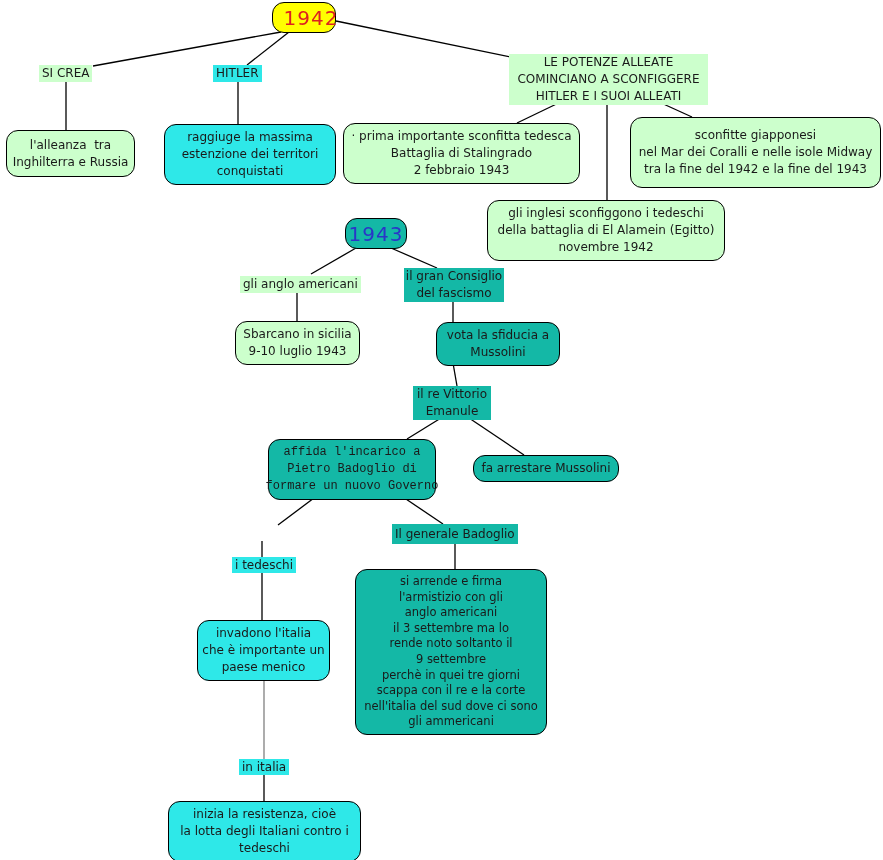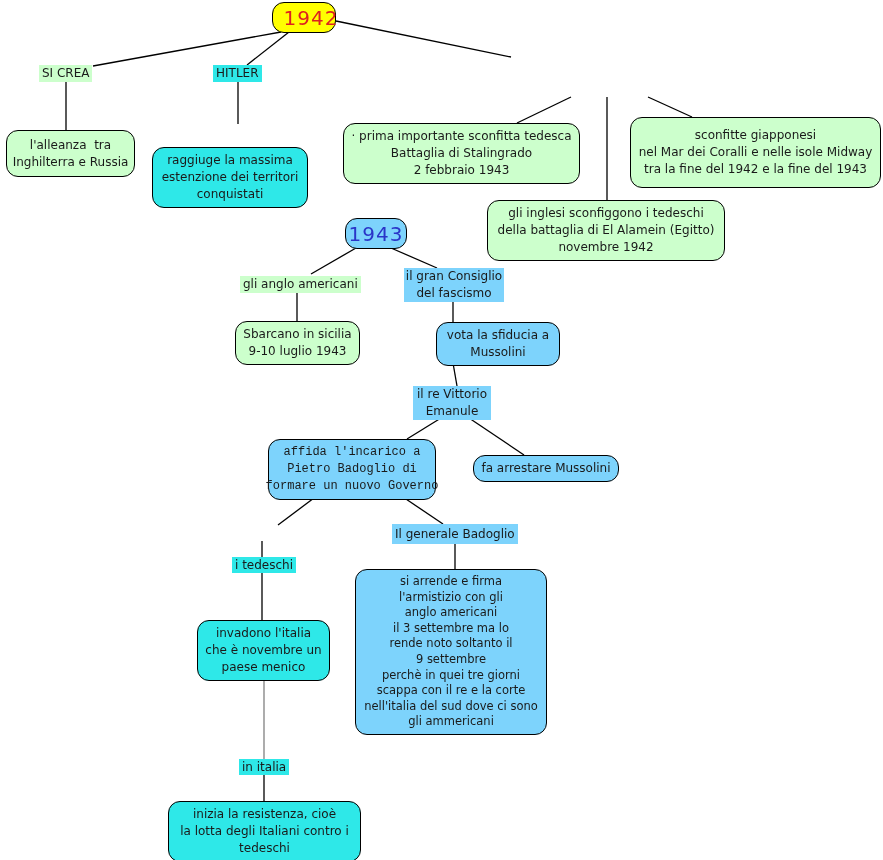--- a/index.html
+++ b/index.html
@@ -46,21 +46,21 @@
     font-size: 20px;
     line-height: 24px;
     letter-spacing: 1px;
   }
   .small {
     font-size: 11.5px;
     line-height: 15.6px;
   }
   .bg-green  { background: #ccffcc; }
   .bg-cyan   { background: #2ee8e8; }
-  .bg-yellow { background: #7dd3fc; }
+  .bg-yellow { background: #14b8a6; }
   .bg-brightyellow { background: #ffff00; }
   .txt-red  { color: #dd2020; padding-left: 20px; }
   .txt-blue { color: #2a35c8; }
 </style>
 </head>
 <body>
 
 <div id="canvas">
 
   <svg id="edges" width="883" height="860" viewBox="0 0 883 860">
@@ -86,25 +86,28 @@
       <line x1="264" y1="678" x2="264" y2="759" stroke="#808080" stroke-width="1.3"></line>
       <line x1="264" y1="775" x2="264" y2="801" stroke="#000000" stroke-width="1.3"></line>
     </svg>
 
   <div class="node box bg-brightyellow year txt-red" style="left:272px; top:2px; width:64px; height:31px;">1942</div>
 
   <div class="node label bg-green" style="left:39px; top:65px; height:17px;">SI CREA</div>
 
   <div class="node label bg-cyan" style="left:213px; top:65px; height:17px;">HITLER</div>
 
+  <div class="node label bg-green" style="left:509px; top:54px; width:199px;">LE POTENZE ALLEATE
+COMINCIANO A SCONFIGGERE
+HITLER E I SUOI ALLEATI</div>
 
   <div class="node box bg-green" style="left:6px; top:130px; width:129px; min-height:47px;">l'alleanza  tra
 Inghilterra e Russia</div>
 
-  <div class="node box bg-cyan" style="left:152px; top:124px; width:156px; min-height:58px;margin-top:23px;">raggiuge la massima
+  <div class="node box bg-cyan" style="left:164px; top:124px; width:172px; min-height:58px;">raggiuge la massima
 estenzione dei territori
 conquistati</div>
 
   <div class="node box bg-green" style="left:343px; top:123px; width:237px; min-height:59px;">· prima importante sconfitta tedesca
 Battaglia di Stalingrado
 2 febbraio 1943</div>
 
   <div class="node box bg-green" style="left:630px; top:117px; width:251px; min-height:71px;">sconfitte giapponesi
 nel Mar dei Coralli e nelle isole Midway
 tra la fine del 1942 e la fine del 1943</div>
@@ -144,21 +147,21 @@
 anglo americani
 il 3 settembre ma lo
 rende noto soltanto il
 9 settembre
 perchè in quei tre giorni
 scappa con il re e la corte
 nell'italia del sud dove ci sono
 gli ammericani</div>
 
   <div class="node box bg-cyan" style="left:197px; top:620px; width:133px; min-height:58px;">invadono l'italia
-che è novembre un
+che è importante un
 paese menico</div>
 
   <div class="node label bg-cyan" style="left:239px; top:759px; height:16px;">in italia</div>
 
   <div class="node box bg-cyan" style="left:168px; top:801px; width:193px; min-height:56px;">inizia la resistenza, cioè
 la lotta degli Italiani contro i
 tedeschi</div>
 
 </div>
 

